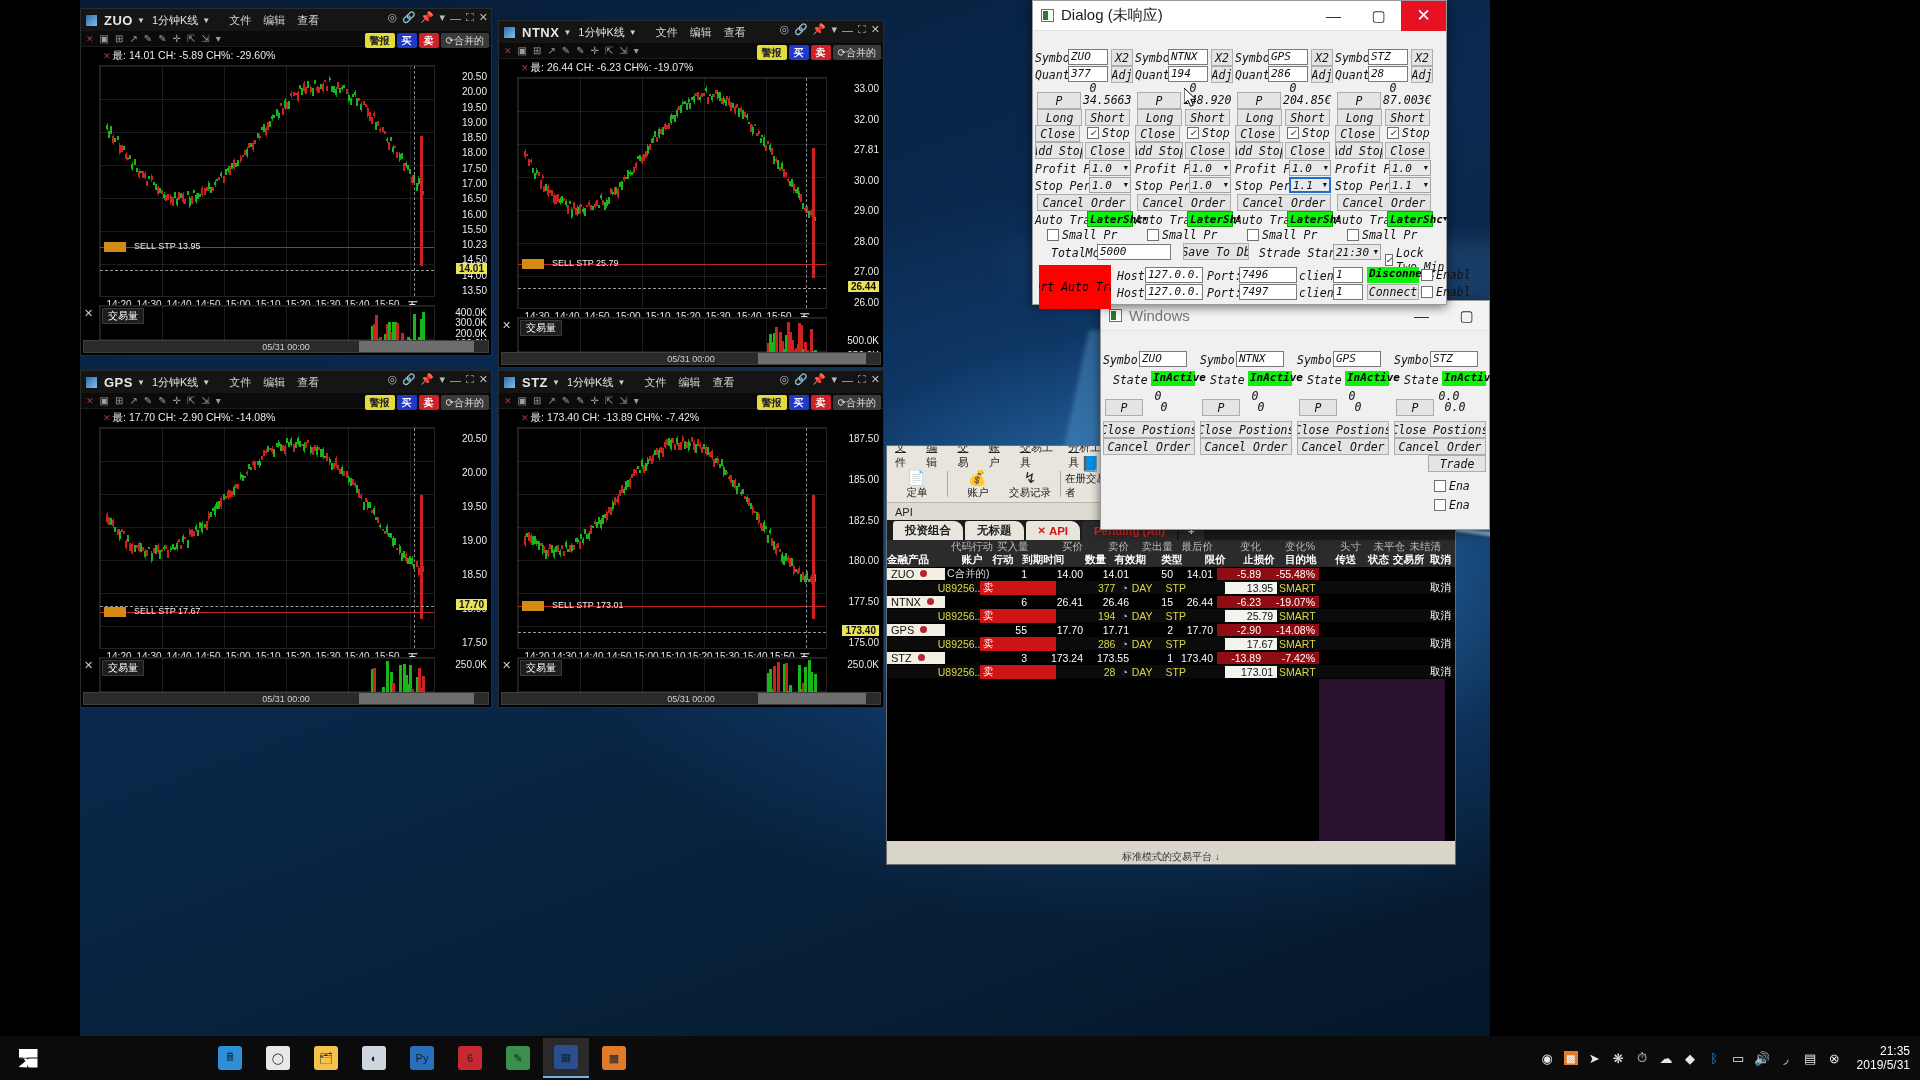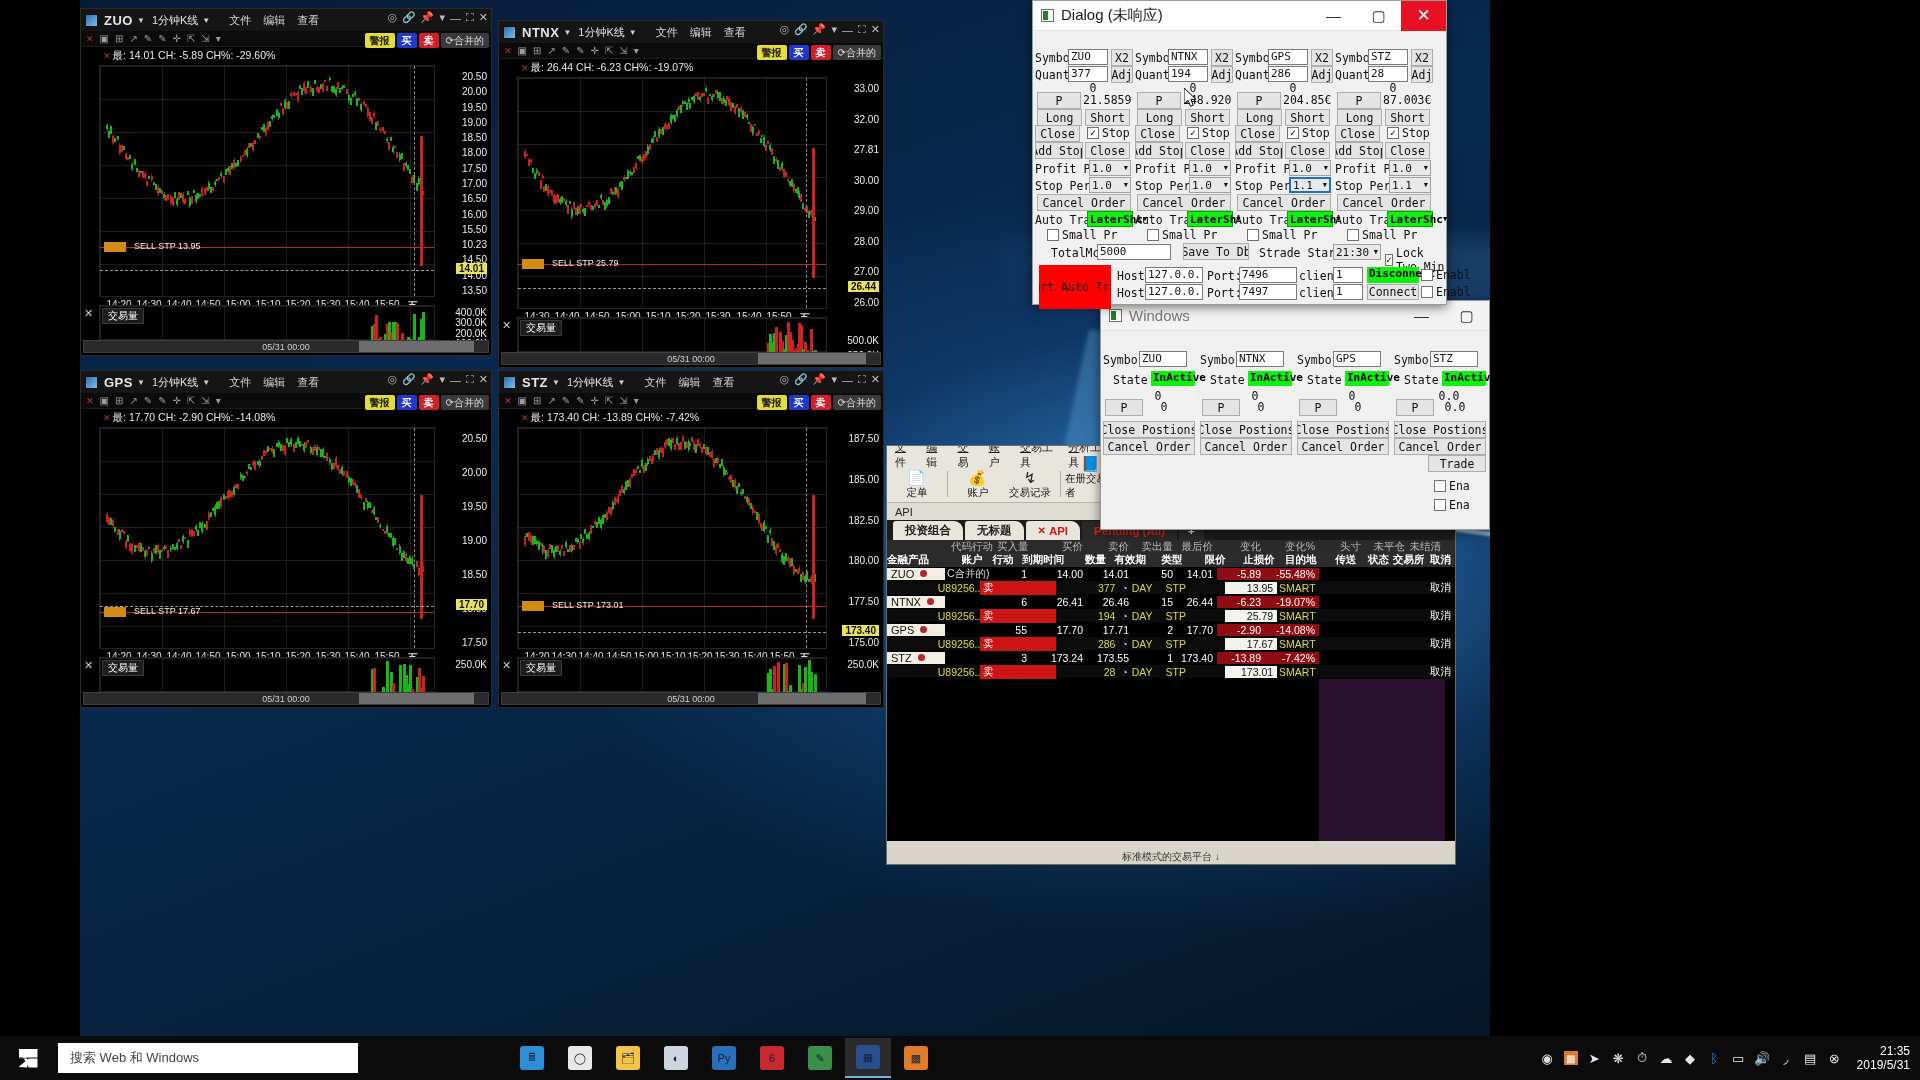--- a/index.html
+++ b/index.html
@@ -78,21 +78,21 @@
   
   .qdlg{position:absolute;background:#f0f0f0;border:1px solid #9a9a9a;
      font-family:"DejaVu Sans Mono", monospace;color:#111;box-shadow:0 2px 10px rgba(0,0,0,.55);}
   .qd-title{height:30px;background:#fff;display:flex;align-items:center;
      padding-left:8px;font-family:"Liberation Sans",sans-serif;font-size:15px;color:#1b1b1b;border-bottom:1px solid #e2e2e2;}
   .qd-ico{width:13px;height:13px;margin-right:7px;background:#fff;border:1px solid #6e6e6e;position:relative;}
   .qd-ico:after{content:'';position:absolute;left:1px;top:1px;width:5px;height:9px;background:#2d7a2d;}
   .qd-btns{margin-left:auto;display:flex;height:30px;}
   .qd-btns div{width:45px;display:flex;align-items:center;justify-content:center;font-size:15px;color:#333;}
   .qd-btns .cl{background:#e81123;color:#fff;font-size:17px;}
-  .qd-body{padding:6px 18px;}
+  .qd-body{padding:6px 18px;font-style:italic;}
   .lbl{font-size:11.5px;color:#111;white-space:nowrap;font-family:"DejaVu Sans Mono",monospace;}
   .inp{background:#fff;border:1px solid #7a7a7a;height:16px;font-size:11px;padding:0 2px;
        font-family:"DejaVu Sans Mono",monospace;color:#111;line-height:14px;overflow:hidden;white-space:nowrap;}
   .btn{background:#e4e4e4;border:1px solid #adadad;height:17px;font-size:11.5px;
        display:flex;align-items:center;justify-content:center;color:#111;
        font-family:"DejaVu Sans Mono",monospace;white-space:nowrap;overflow:hidden;}
   .cmb{background:#e9e9e9;border:1px solid #a0a0a0;height:16px;font-size:11px;
        display:flex;align-items:center;padding:0 2px;color:#111;font-family:"DejaVu Sans Mono",monospace;}
   .cmb .ar{margin-left:auto;font-size:7px;}
   .cmb.green{background:#0bf20b;border:1px solid #0a0;color:#000;font-weight:bold;}
@@ -2309,21 +2309,21 @@
   </div>
   <div class="qd-body" id="dlg1-body" style="position: relative; height: 268px;">
       <span class="lbl" style="position: absolute; left: 2px; top: 20px;">Symbo</span>
       <div class="inp" style="position: absolute; left: 35px; top: 18px; width: 40px; height: 16px;">ZUO</div>
       <div class="btn" style="position: absolute; left: 78px; top: 18px; width: 22px; height: 17px;">X2</div>
       <span class="lbl" style="position: absolute; left: 2px; top: 37px;">Quant</span>
       <div class="inp" style="position: absolute; left: 35px; top: 35px; width: 40px; height: 16px;">377</div>
       <div class="btn" style="position: absolute; left: 78px; top: 35px; width: 22px; height: 17px;">Adj</div>
       <div class="ctr" style="position: absolute; left: 40px; top: 50px; width: 40px;">0</div>
       <div class="btn" style="position: absolute; left: 4px; top: 61px; width: 44px; height: 17px;">P</div>
-      <div class="ctr" style="position: absolute; left: 50px; top: 62px; width: 48px;">21.5859</div>
+      <div class="ctr" style="position: absolute; left: 50px; top: 62px; width: 48px;">34.5663</div>
       <div class="btn" style="position: absolute; left: 4px; top: 78px; width: 45px; height: 17px;">Long</div>
       <div class="btn" style="position: absolute; left: 52px; top: 78px; width: 45px; height: 17px;">Short</div>
       <div class="btn" style="position: absolute; left: 2px; top: 94px; width: 45px; height: 17px;">Close</div>
       <div class="chk" style="position: absolute; left: 54px; top: 95px;">
         <span class="bx">✓</span>
         <span>Stop</span>
       </div>
       <div class="btn" style="position: absolute; left: 2px; top: 111px; width: 48px; height: 17px;">Add Stop</div>
       <div class="btn" style="position: absolute; left: 52px; top: 111px; width: 45px; height: 17px;">Close</div>
       <span class="lbl" style="position: absolute; left: 2px; top: 131px;">Profit P</span>
@@ -2498,23 +2498,20 @@
     </div>
 </div>
 
 <svg id="cursor" viewBox="0 0 14 20">
   <polygon points="0,0 0,16 4,12.3 6.6,18.3 9.3,17.1 6.8,11.3 12,11.3" fill="#fff" stroke="#000" stroke-width="1"></polygon>
 </svg>
 
 <div id="taskbar">
   <div id="startbtn">
     <div class="winlogo"></div>
-  </div>
-  <div id="searchbox">
-    <span>搜索 Web 和 Windows</span>
   </div>
   <div id="tb-apps" style="display:flex;margin-left:150px;">
       <div class="tbapp">
         <div class="ic" style="background: rgb(45, 143, 216); display: flex; align-items: center; justify-content: center; font-size: 11px; color: rgb(17, 34, 51);">🖩</div>
       </div>
       <div class="tbapp">
         <div class="ic" style="background: rgb(232, 232, 232); display: flex; align-items: center; justify-content: center; font-size: 11px; color: rgb(17, 34, 51);">◯</div>
       </div>
       <div class="tbapp">
         <div class="ic" style="background: rgb(245, 194, 74); display: flex; align-items: center; justify-content: center; font-size: 11px; color: rgb(17, 34, 51);">🗂</div>

